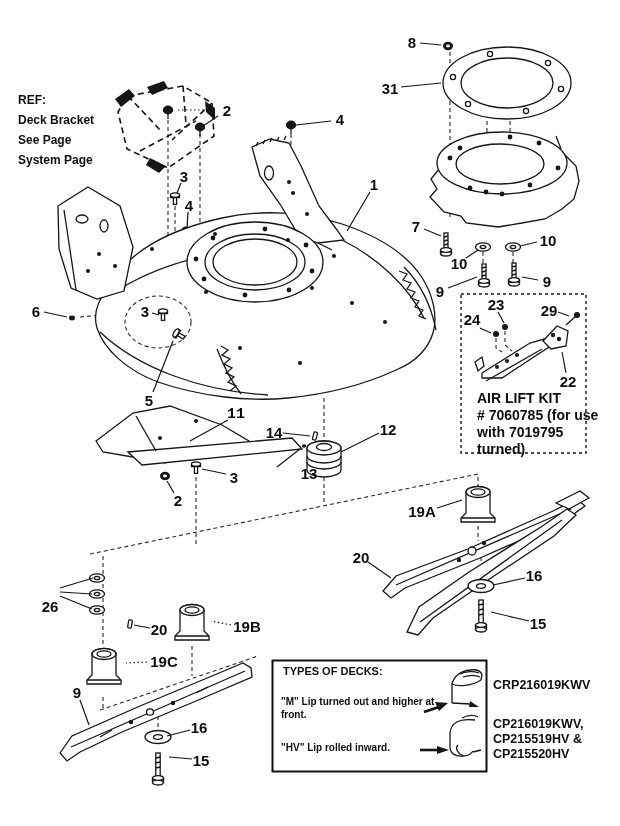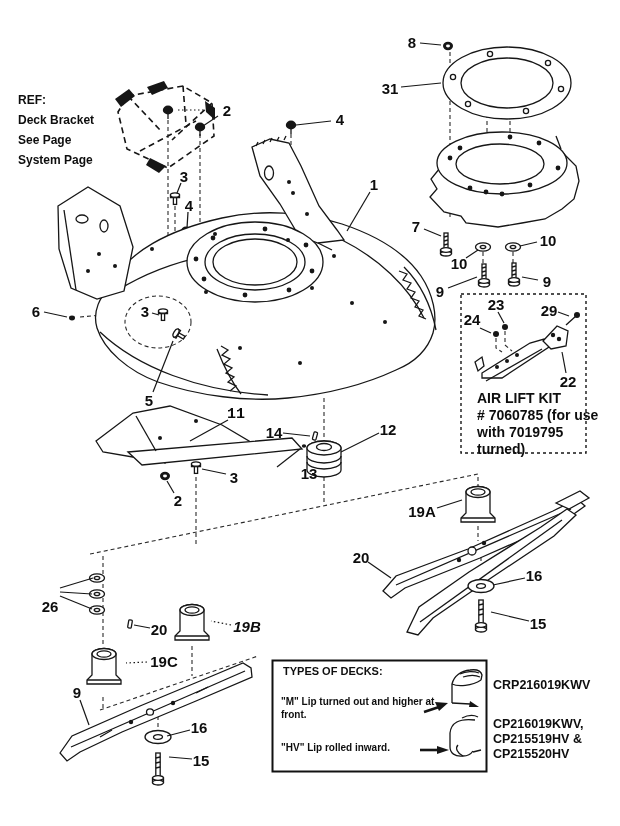--- a/index.html
+++ b/index.html
@@ -405,19 +405,19 @@
       <div style="left: 388px; top: 429px;">12</div>
       <div style="left: 269px; top: 473px; margin-left: 40px;">13</div>
       <div style="left: 234px; top: 477px;">3</div>
       <div style="left: 178px; top: 500px;">2</div>
       <div style="left: 422px; top: 511px;">19A</div>
       <div style="left: 361px; top: 557px;">20</div>
       <div style="left: 534px; top: 575px;">16</div>
       <div style="left: 538px; top: 623px;">15</div>
       <div style="left: 50px; top: 568px; margin-top: 38px;">26</div>
       <div style="left: 159px; top: 629px;">20</div>
-      <div style="left: 247px; top: 626px; font-style: italic;">19B</div>
+      <div style="left: 247px; top: 626px;">19B</div>
       <div style="left: 164px; top: 661px;">19C</div>
       <div style="left: 77px; top: 692px;">9</div>
       <div style="left: 199px; top: 727px;">16</div>
       <div style="left: 201px; top: 760px;">15</div>
     </div>
 </div>
 
 </body></html>

